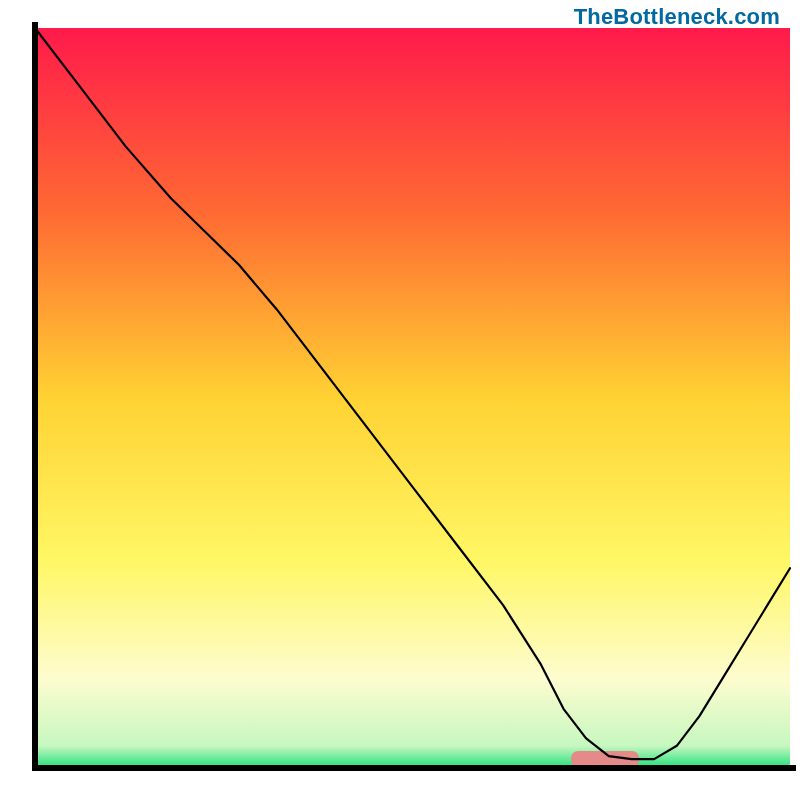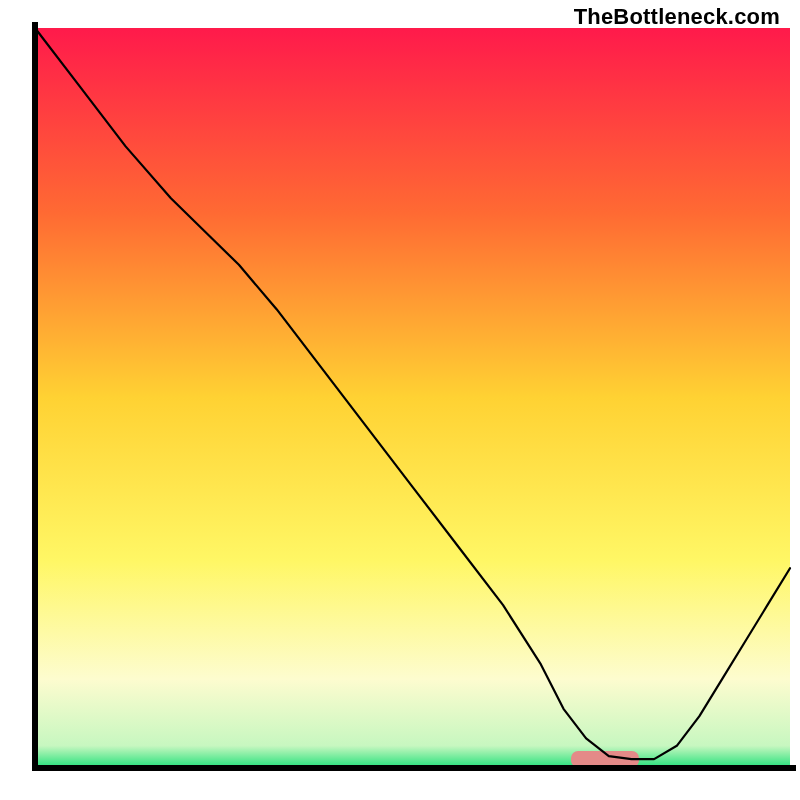--- a/index.html
+++ b/index.html
@@ -14,21 +14,21 @@
     position: relative;
     width: 800px;
     height: 800px;
   }
   .watermark {
     position: absolute;
     top: 4px;
     right: 20px;
     font-size: 22px;
     font-weight: bold;
-    color: #000000;
+    color: #0369a1;
     letter-spacing: 0.2px;
     z-index: 10;
   }
   svg.chart {
     position: absolute;
     left: 0;
     top: 0;
   }
 </style>
 </head>

